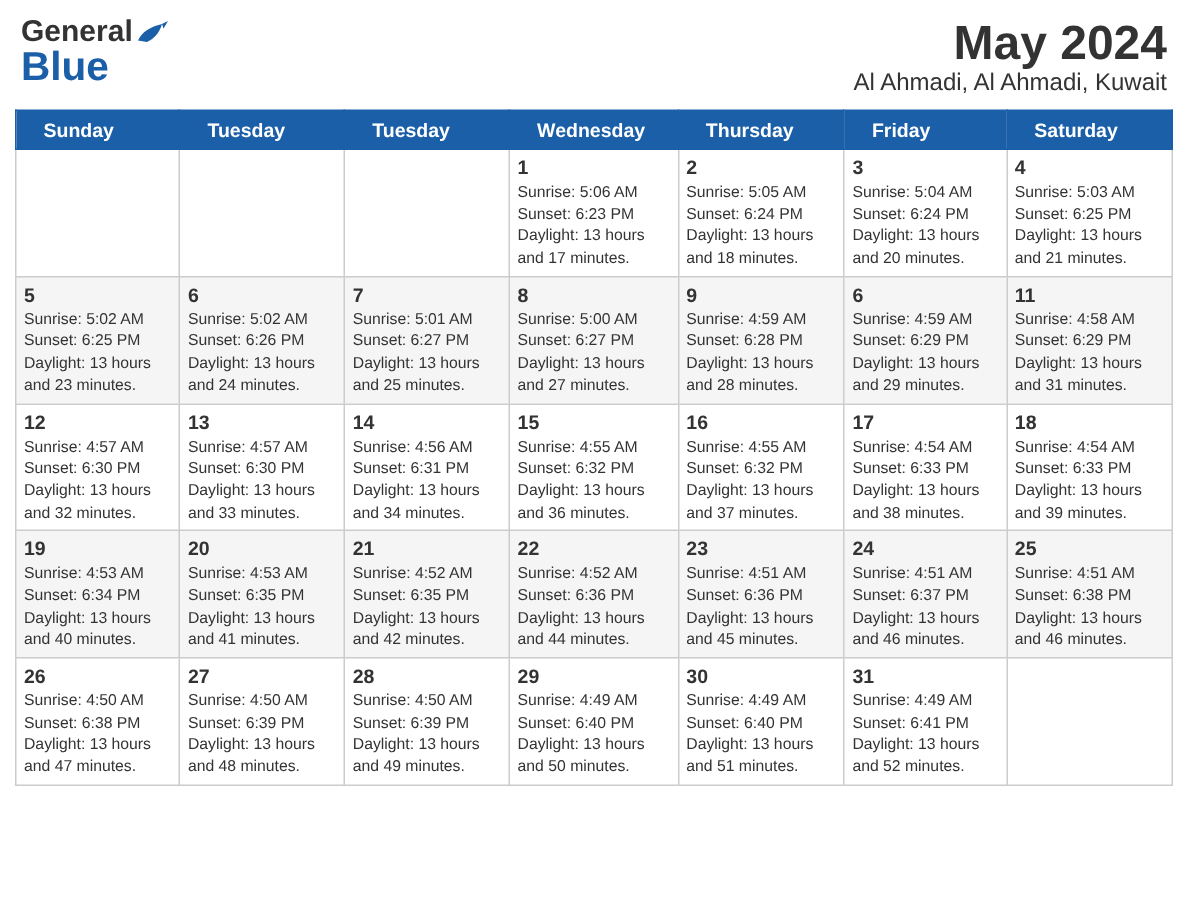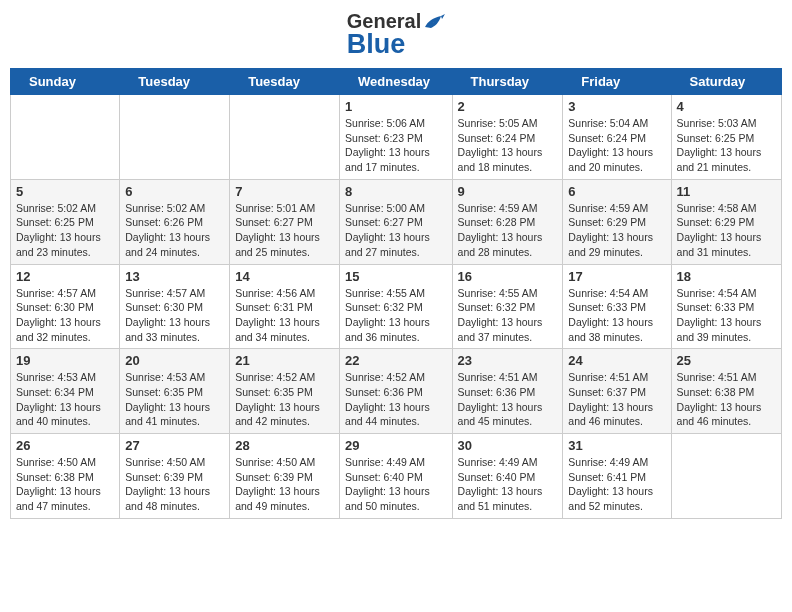--- a/index.html
+++ b/index.html
@@ -5,21 +5,21 @@
     * { box-sizing: border-box; margin: 0; padding: 0; }
     body {
       font-family: Arial, sans-serif;
       background: #fff;
       width: 792px;
       min-height: 612px;
       padding: 10px;
     }
     .header {
       display: flex;
-      justify-content: center;
+      justify-content: space-between;
       align-items: flex-start;
       margin-bottom: 8px;
       padding: 0 4px;
     }
     .logo {
       display: flex;
       flex-direction: column;
       align-items: flex-start;
     }
     .logo-text {
@@ -94,20 +94,24 @@
   <div class="logo">
     <div class="logo-text">
       <span style="font-size:20px;font-weight:bold;color:#333;">General</span>
       <svg class="logo-bird" viewBox="0 0 22 18" fill="none">
         <path d="M2 14 C5 8, 10 5, 18 3 C15 7, 12 8, 10 10 L18 3 C16 10, 12 13, 8 15 Z" fill="#1a5fa8"></path>
         <path d="M18 3 L22 1 L19 6 Z" fill="#1a5fa8"></path>
       </svg>
     </div>
     <span style="font-size:27px;font-weight:bold;color:#1a5fa8;margin-top:-4px;">Blue</span>
   </div>
+  <div class="title-section">
+    <div class="month-title">May 2024</div>
+    <div class="location-title">Al Ahmadi, Al Ahmadi, Kuwait</div>
+  </div>
 </div>
 
 <table class="calendar">
   <thead>
     <tr>
     <th>Sunday</th>
         <th>Tuesday</th>
         <th>Tuesday</th>
         <th>Wednesday</th>
         <th>Thursday</th>

